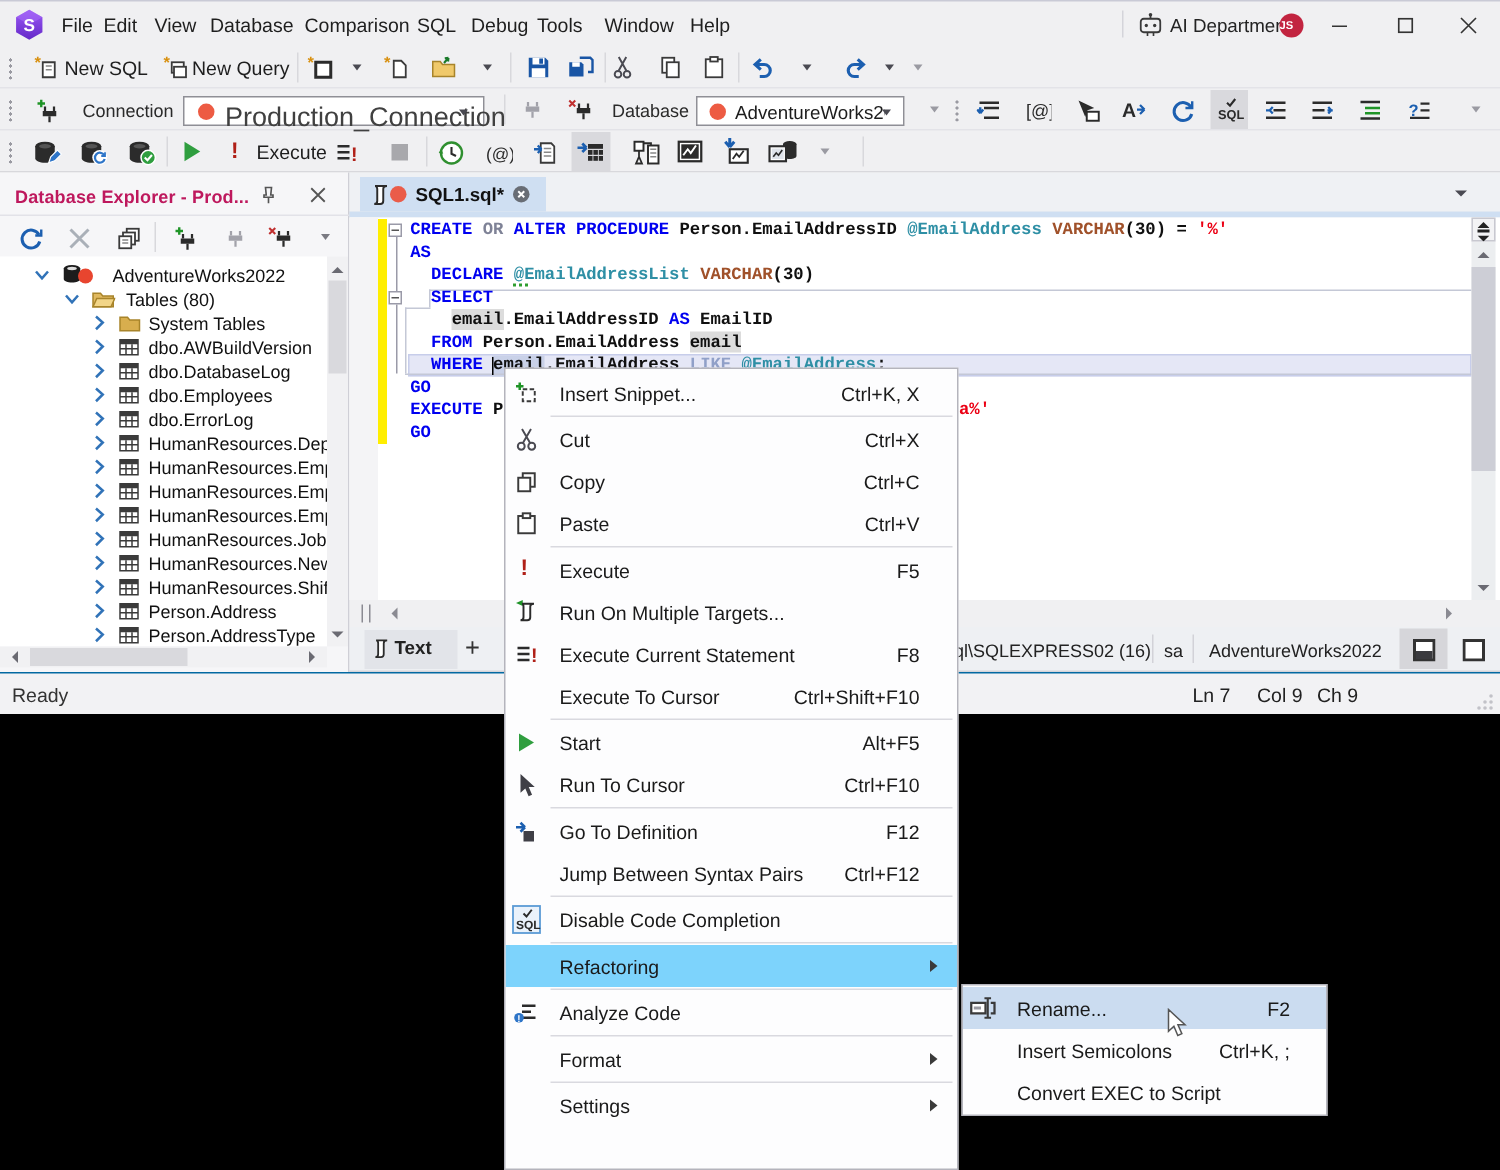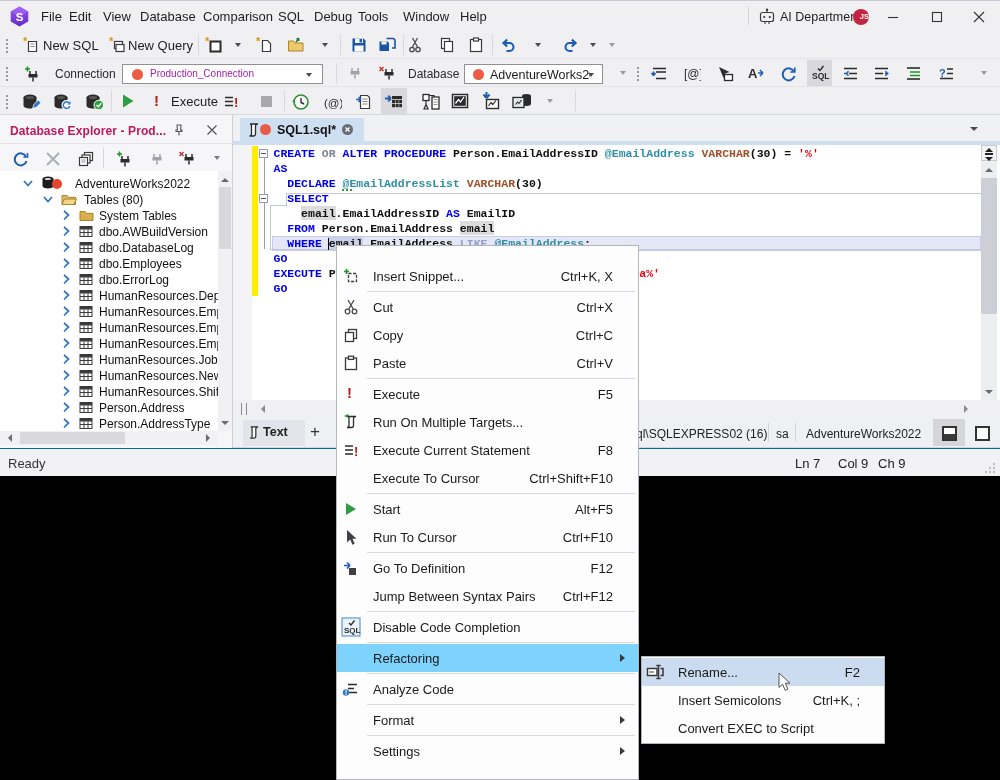--- a/index.html
+++ b/index.html
@@ -50,21 +50,21 @@
     <rect x="3.5" y="4.5" width="13" height="9" rx="2" fill="none" stroke="#3a3a3a" stroke-width="1.2"></rect>
     <line x1="10" y1="1.5" x2="10" y2="4.5" stroke="#3a3a3a" stroke-width="1.2"></line>
     <circle cx="10" cy="1.8" r="1.2" fill="#3a3a3a"></circle>
     <circle cx="7.2" cy="9" r="1.1" fill="#3a3a3a"></circle>
         <circle cx="12.8" cy="9" r="1.1" fill="#3a3a3a"></circle>
     <line x1="8" y1="13.5" x2="8" y2="16" stroke="#3a3a3a" stroke-width="1.1"></line>
         <line x1="12" y1="13.5" x2="12" y2="16" stroke="#3a3a3a" stroke-width="1.1"></line>
   </svg>
   <div class="a" style="left:780px;top:8px;font-size:12.5px;color:#232323;white-space:pre">AI Department</div>
   <div class="a" style="left:853px;top:7px;width:16px;height:16px;border-radius:8px;background:#c22440"></div>
-  <div class="a" style="left:853px;top:10px;width:16px;text-align:right;font-size:7.5px;font-weight:bold;color:#fff">JS</div>
+  <div class="a" style="left:853px;top:10px;width:16px;text-align:left;font-size:7.5px;font-weight:bold;color:#fff">JS</div>
   <svg width="12" height="12" style="left:887px;top:9px" viewBox="0 0 12 12">
         <line x1="1" y1="6.5" x2="11" y2="6.5" stroke="#333" stroke-width="1.1"></line>
       </svg>
   <svg width="12" height="12" style="left:931px;top:9px" viewBox="0 0 12 12">
         <rect x="1.5" y="1.5" width="9" height="9" fill="none" stroke="#333" stroke-width="1.1"></rect>
       </svg>
   <svg width="12" height="12" style="left:973px;top:9px" viewBox="0 0 12 12">
         <path d="M1 1 L11 11 M11 1 L1 11" stroke="#333" stroke-width="1.1"></path>
       </svg>
 </div>
@@ -141,21 +141,21 @@
   <div class="grip" style="left:6px;top:7px;height:15px"></div>
   <svg width="18" height="18" style="left:23px;top:6px" viewBox="0 0 18 18">
     <path d="M2 4 h5 M4.5 1.5 v5" stroke="#1f9427" stroke-width="1.6"></path>
     <path d="M7 6 v3 M13 6 v3" stroke="#2b2b2b" stroke-width="1.5"></path>
     <path d="M5.5 9 h9 v3.5 h-9 z" fill="#2b2b2b"></path>
         <path d="M10 12.5 v4" stroke="#2b2b2b" stroke-width="1.5"></path>
   </svg>
   <div class="a" style="left:55px;top:8px;font-size:12px;color:#2a2a2a;white-space:pre">Connection</div>
   <div class="a" style="left:122px;top:5px;width:201px;height:20px;background:#fff;border:1px solid #8f8f96">
     <div class="a" style="left:9px;top:4px;width:11px;height:11px;border-radius:6px;background:#ed5b43"></div>
-    <div class="a" style="left:27px;top:3px;font-size:10px;color:#a21caf;white-space:pre">Production_Connection</div>
+    <div class="a" style="left:27px;top:3px;font-size:18px;color:#404040;white-space:pre">Production_Connection</div>
     <div class="tri-d" style="left:183px;top:8px;border-left-width:3.5px;border-right-width:3.5px"></div>
   </div>
   <div class="vsep" style="left:336px;top:4px;height:20px"></div>
   <svg width="18" height="18" style="left:345px;top:6px" viewBox="0 0 18 18">
     <g stroke="#a2a2aa" fill="#a2a2aa">
           <path d="M7 3 v3 M13 3 v3" stroke-width="1.5" fill="none"></path>
           <path d="M5.5 6 h9 v3.5 h-9 z" stroke="none"></path>
           <path d="M10 9.5 v4" stroke-width="1.5" fill="none"></path>
         </g>
   </svg>
@@ -635,21 +635,21 @@
           <circle cx="11" cy="7" r="1.2"></circle>
           <circle cx="11" cy="11" r="1.2"></circle>
           <circle cx="7" cy="7" r="1.2"></circle>
           <circle cx="7" cy="11" r="1.2"></circle>
           <circle cx="3" cy="11" r="1.2"></circle>
         </g>
       </svg>
 </div>
 </div>
 
-<div class="a" id="menu" style="left:336px;top:245px;width:303px;height:535px;background:#fdfdfe;border:1px solid #b4b4bc;padding-top:16px;overflow:hidden">
+<div class="a" id="menu" style="left:336px;top:245px;width:303px;height:535px;background:#fdfdfe;border:1px solid #b4b4bc;padding-top:2px;overflow:hidden">
   <div class="mi">
       <svg width="18" height="18" style="left:5px;top:5px" viewBox="0 0 18 18">
       <path d="M2 4.5 h5 M4.5 2 v5" stroke="#1f9427" stroke-width="1.7"></path>
       <path d="M6.5 6.5 h8 v8 h-8 z" fill="none" stroke="#3a3a3a" stroke-width="1.3" stroke-dasharray="3 1.6"></path>
     </svg>
       <span class="ml">Insert Snippet...</span>
       <span class="ms">Ctrl+K, X</span>
     </div>
   <div class="msep"></div>
   <div class="mi">

